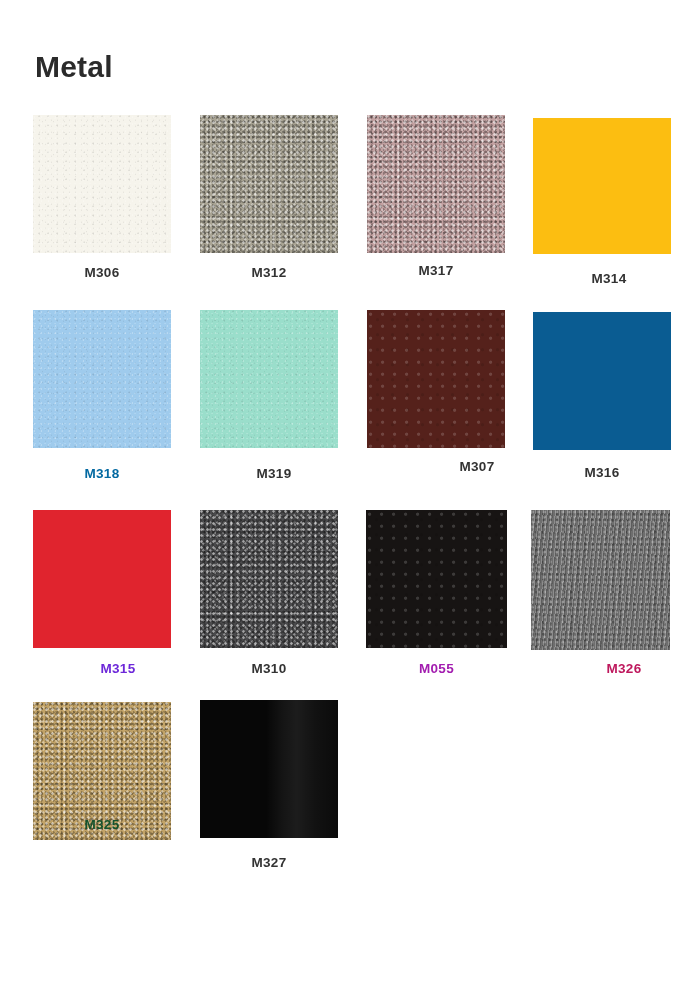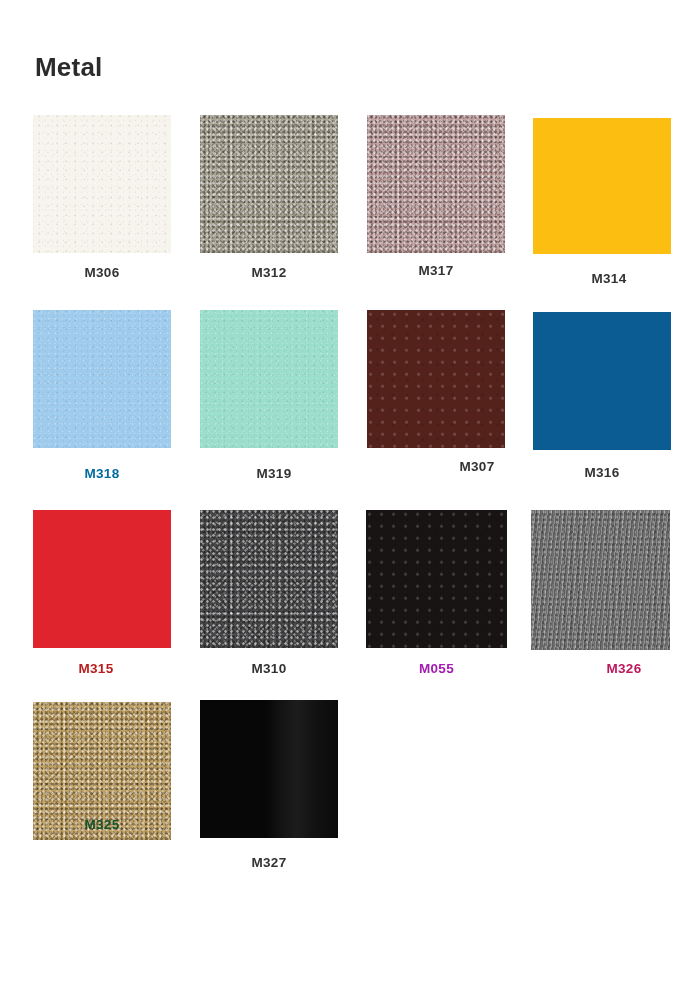--- a/index.html
+++ b/index.html
@@ -20,21 +20,21 @@
     position: absolute;
     inset: 0;
     background: #ffffff;
   }
 
   
   #section-title {
     position: absolute;
     left: 35px;
     top: 53px;
-    font-size: 26px;
+    font-size: 30px;
     font-weight: bold;
     color: #2b2b2b;
     letter-spacing: 0.2px;
     line-height: 28px;
   }
 
   
   #swatch-grid {
     position: absolute;
     left: 0;
@@ -186,21 +186,21 @@
       <div class="swatch-cell" style="left: 0px; top: 0px;">
         <div class="swatch-chip" style="left: 533px; top: 312px; width: 138px; height: 138px; background: rgb(10, 92, 146);">
           <div class="tex tex-flat"></div>
         </div>
         <div class="swatch-label" style="color: rgb(51, 51, 51); left: 602px; top: 465px;">M316</div>
       </div>
       <div class="swatch-cell" style="left: 0px; top: 0px;">
         <div class="swatch-chip" style="left: 33px; top: 510px; width: 138px; height: 138px; background: rgb(224, 36, 46);">
           <div class="tex tex-flat"></div>
         </div>
-        <div class="swatch-label" style="color: #b91c1c; left: 96px; top: 661px;">M315</div>
+        <div class="swatch-label" style="color: #6d28d9; left: 118px; top: 661px;">M315</div>
       </div>
       <div class="swatch-cell" style="left: 0px; top: 0px;">
         <div class="swatch-chip" style="left: 200px; top: 510px; width: 138px; height: 138px; background: rgb(74, 74, 76);">
           <div class="tex tex-grain"></div>
         </div>
         <div class="swatch-label" style="color: rgb(51, 51, 51); left: 269px; top: 661px;">M310</div>
       </div>
       <div class="swatch-cell" style="left: 0px; top: 0px;">
         <div class="swatch-chip" style="left: 366px; top: 510px; width: 141px; height: 138px; background: rgb(23, 20, 19);">
           <div class="tex tex-soft"></div>

